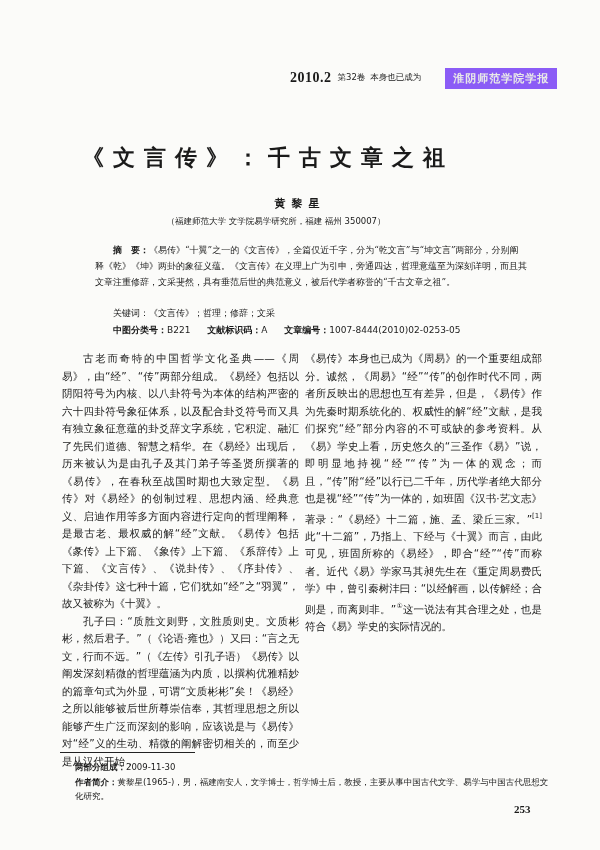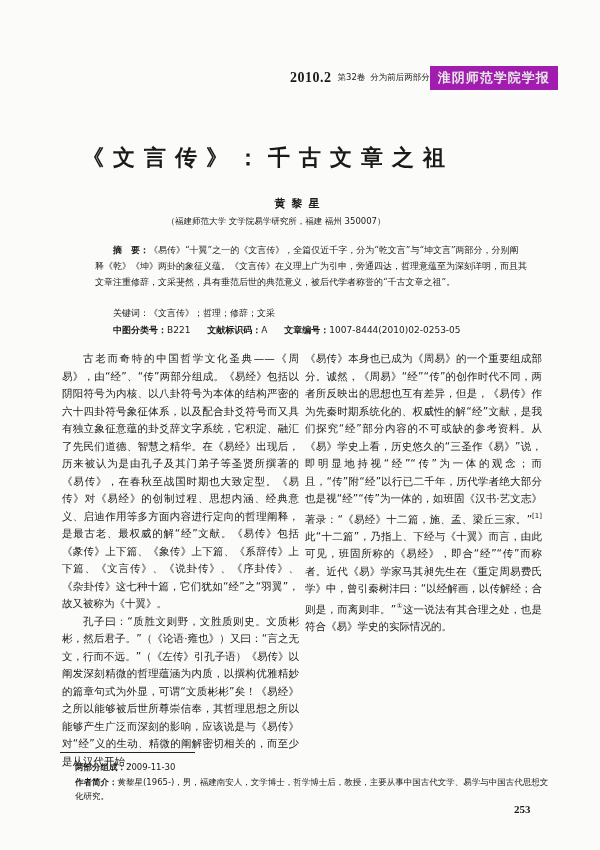--- a/index.html
+++ b/index.html
@@ -4,21 +4,21 @@
 <style>
   html, body { margin: 0; padding: 0; }
   body {
     width: 600px; height: 850px; background: #fbfbf9; position: relative; overflow: hidden;
     font-family: "DejaVu Serif", serif; color: #1a1a1a;
   }
   .header { position: absolute; top: 68px; left: 290px; width: 300px; height: 20px; display: flex; align-items: center; }
   .hdr-year { font-family: "Liberation Serif", serif; font-weight: bold; font-size: 14px; letter-spacing: 0.5px; }
   .hdr-vol { font-family: "DejaVu Sans", sans-serif; font-size: 8.5px; margin-left: 6px; }
   .hdr-ed { font-family: "DejaVu Sans", sans-serif; font-size: 8.5px; margin-left: 5px; }
-  .hdr-journal { margin-left: 0; background: #a21caf; color: #e8e8e8; font-family: "DejaVu Sans", sans-serif; font-weight: bold; font-size: 13px; padding: 3px 8px; letter-spacing: 1px; }
+  .hdr-journal { margin-left: 24px; background: #8b5cf6; color: #e8e8e8; font-family: "DejaVu Sans", sans-serif; font-weight: bold; font-size: 11px; padding: 3px 8px; letter-spacing: 1px; }
 
   .title { position: absolute; top: 143px; left: 0; width: 536px; text-align: center; font-family: "DejaVu Sans", sans-serif; font-weight: bold; font-size: 22px; letter-spacing: 9px; }
   .author { position: absolute; top: 196px; left: 0; width: 600px; text-align: center; font-weight: bold; font-size: 11px; letter-spacing: 6px; }
   .affil { position: absolute; top: 216px; left: 0; width: 552px; text-align: center; font-family: "DejaVu Sans", sans-serif; font-size: 8.5px; }
 
   .abstract { position: absolute; top: 242px; left: 95px; width: 432px; font-size: 9px; line-height: 16px; text-indent: 0; }
   .abstract .lbl { font-family: "DejaVu Sans", sans-serif; font-weight: bold; }
   .keywords { position: absolute; top: 307px; left: 113px; font-size: 9px; }
   .keywords .lbl { font-family: "DejaVu Sans", sans-serif; font-weight: normal; }
   .classline { position: absolute; top: 324px; left: 113px; font-size: 9px; font-family: "DejaVu Sans", sans-serif; }
@@ -40,21 +40,21 @@
   .fn2 { top: 775px; width: 480px; }
 
   .pagenum { position: absolute; top: 803px; left: 514px; font-family: "Liberation Serif", serif; font-weight: bold; font-size: 11px; }
 </style>
 </head>
 <body>
 
 <div class="header">
   <span class="hdr-year">2010.2</span>
   <span class="hdr-vol">第32卷</span>
-  <span class="hdr-ed">分为前后两部分</span>
+  <span class="hdr-ed">本身也已成为</span>
   <span class="hdr-journal">淮阴师范学院学报</span>
 </div>
 
 <div class="title">《文言传》：千古文章之祖</div>
 <div class="author">黄黎星</div>
 <div class="affil">（福建师范大学 文学院易学研究所，福建 福州 350007）</div>
 
 <div class="abstract">
   <span style="display:inline-block;width:18px;"></span><span class="lbl">摘　要：</span><span>《易传》“十翼”之一的《文言传》，全篇仅近千字，分为“乾文言”与“坤文言”两部分，分别阐释《乾》《坤》两卦的象征义蕴。《文言传》在义理上广为引申，旁通四达，哲理意蕴至为深刻详明，而且其文章注重修辞，文采斐然，具有垂范后世的典范意义，被后代学者称誉的“千古文章之祖”。</span>
 </div>

